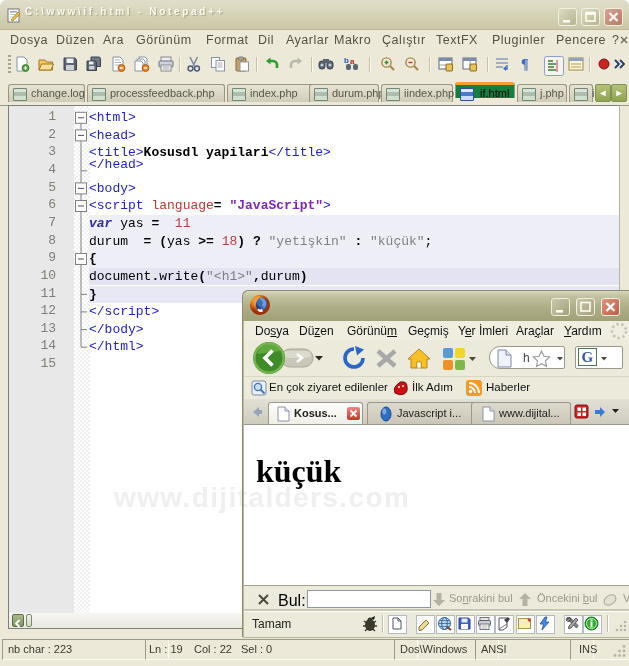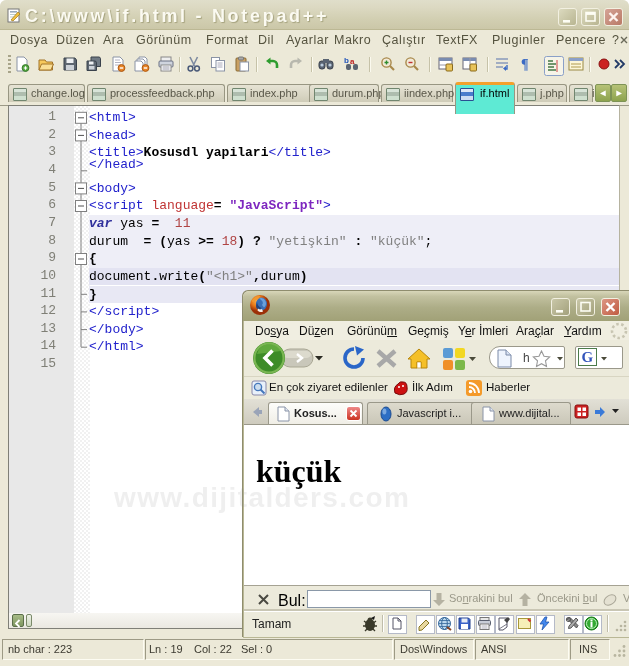--- a/index.html
+++ b/index.html
@@ -4,21 +4,21 @@
 <style>
 html,body{margin:0;padding:0;}
 body{width:629px;height:666px;overflow:hidden;position:relative;
  font-family:"Liberation Sans",sans-serif;background:#fff;}
 .abs{position:absolute;}
 
 #npp{position:absolute;left:0;top:0;width:629px;height:666px;background:#ece9d8;border-radius:7px 7px 0 0;}
 #npp-tb{position:absolute;left:0;top:0;width:629px;height:29px;
  background:linear-gradient(#ebe9d8 0%,#e0deca 0%,#dcd9c2 25%,#d2cfb2 65%,#cbc7a8 100%);
  border-radius:6px 6px 0 0;border-bottom:1px solid #bcb894;}
-#npp-title{position:absolute;left:25px;top:6px;font-size:18px;font-weight:bold;
+#npp-title{position:absolute;left:25px;top:6px;font-size:10px;font-weight:bold;
  color:#fbfaf1;text-shadow:1px 1px 1px #a5a27e;letter-spacing:2.7px;}
 .wbtn{position:absolute;top:8px;width:19px;height:18px;border-radius:3px;
  border:1px solid #f2f0e1;box-sizing:border-box;}
 .wbtn svg{position:absolute;left:0;top:0;}
 #npp-min{left:558px;background:linear-gradient(135deg,#dcdabf,#b8b591);}
 #npp-max{left:581px;background:linear-gradient(135deg,#dcdabf,#b8b591);}
 #npp-cls{left:604px;background:linear-gradient(135deg,#d5a396,#b97a66);}
 
 #npp-menu{position:absolute;left:0;top:30px;width:629px;height:19px;font-size:12.5px;color:#55533f;letter-spacing:.5px;}
 #npp-menu span{position:absolute;top:3px;}
@@ -27,21 +27,21 @@
 #npp-tools svg{position:absolute;top:6px;}
 .tsep{position:absolute;top:7px;width:1px;height:15px;background:#c6c2a8;border-right:1px solid #fbfaef;}
 #grip1{position:absolute;left:8px;top:5px;width:3px;height:19px;
  background:repeating-linear-gradient(#a8a489 0 2px,transparent 2px 4px);}
 
 #npp-tabs{position:absolute;left:0;top:80px;width:629px;height:25px;border-bottom:1px solid #9c9a87;}
 .ntab{position:absolute;top:4px;height:18px;box-sizing:border-box;
  border:1px solid #989682;border-bottom:none;border-radius:3px 3px 0 0;
  background:linear-gradient(#e6e3d4,#cfccb8);font-size:11px;color:#585648;white-space:nowrap;}
 .ntab .tl{position:absolute;left:22px;top:2px;white-space:nowrap;overflow:hidden;}
-.ntab.act{top:2px;height:32px;background:#5eead4;color:#000;
+.ntab.act{top:2px;height:16px;background:#15803d;color:#000;
  border-top:3px solid #f3a02c;z-index:2;}
 .ntab.act .tl{top:2px;}
 .fdisk{position:absolute;left:4px;top:3px;width:12px;height:11px;border-radius:1px;}
 .fdisk.d1{background:#aebdae;border:1px solid #71866f;box-shadow:inset 0 3px 0 #d8e4d8,inset 0 -4px 0 #cfe0cf;}
 .fdisk.d2{background:#4a7ccc;border:1px solid #2a4f92;box-shadow:inset 0 3px 0 #dce6f6,inset 0 -4px 0 #cddcf2;}
 .ntab.act .tl{left:24px;}
 .tabarr{position:absolute;top:4px;width:14px;height:16px;border:1px solid #7e9356;border-radius:2px;
  background:linear-gradient(#b6c277,#8da34e);color:#fff;font-size:10px;text-align:center;line-height:15px;font-weight:bold;}
 
 #edit{position:absolute;left:8px;top:105px;width:612px;height:524px;background:#fff;border:1px solid #7f7f77;border-right:1px solid #b6b3a0;box-sizing:border-box;}
@@ -55,21 +55,21 @@
 #codebox i{font-style:normal;}
 #codebox .tg{color:#2222cc;text-align:right;}
 #codebox .at{color:#c03434;}
 #codebox .vl{color:#7d26bf;font-weight:bold;}
 #codebox .kw{color:#30309c;font-weight:bold;font-style:italic;}
 #codebox .op{font-weight:bold;color:#000;}
 #codebox .nm{color:#b04444;}
 #codebox .st{color:#808080;}
 
 #npp-status{position:absolute;left:0px;top:638px;width:629px;height:24px;background:#ece9d8;font-size:11px;color:#3c3a30;}
-.spanel{position:absolute;top:1px;height:19px;border:1px solid;border-color:#9d9a85 #fdfcf2 #fdfcf2 #9d9a85;}
+.spanel{position:absolute;top:1px;height:19px;border:1px solid;border-color:#9d9a85 #fdfcf2 #fdfcf2 #9d9a85;padding-left:25px;}
 .spanel span{position:absolute;left:5px;top:3px;white-space:pre;}
 
 #ff{position:absolute;left:243px;top:291px;width:390px;height:347px;
  background:#ece9d8;border-radius:6px 0 0 0;
  box-shadow:-1px -1px 0 #8f8d6e;}
 #ff-tb{position:absolute;left:0;top:0;width:100%;height:30px;border-radius:6px 0 0 0;
  background:linear-gradient(#d8d6b9 0%,#c2c1a0 18%,#adad87 55%,#a1a177 100%);}
 #ff-title{position:absolute;left:34px;top:8px;font-size:13px;font-weight:bold;color:#fff;
  text-shadow:1px 1px 1px #6f6f4e;letter-spacing:1.6px;white-space:nowrap;}
 #ff-min{left:308px;top:7px;background:linear-gradient(135deg,#c9c7a8,#a3a17c);}

